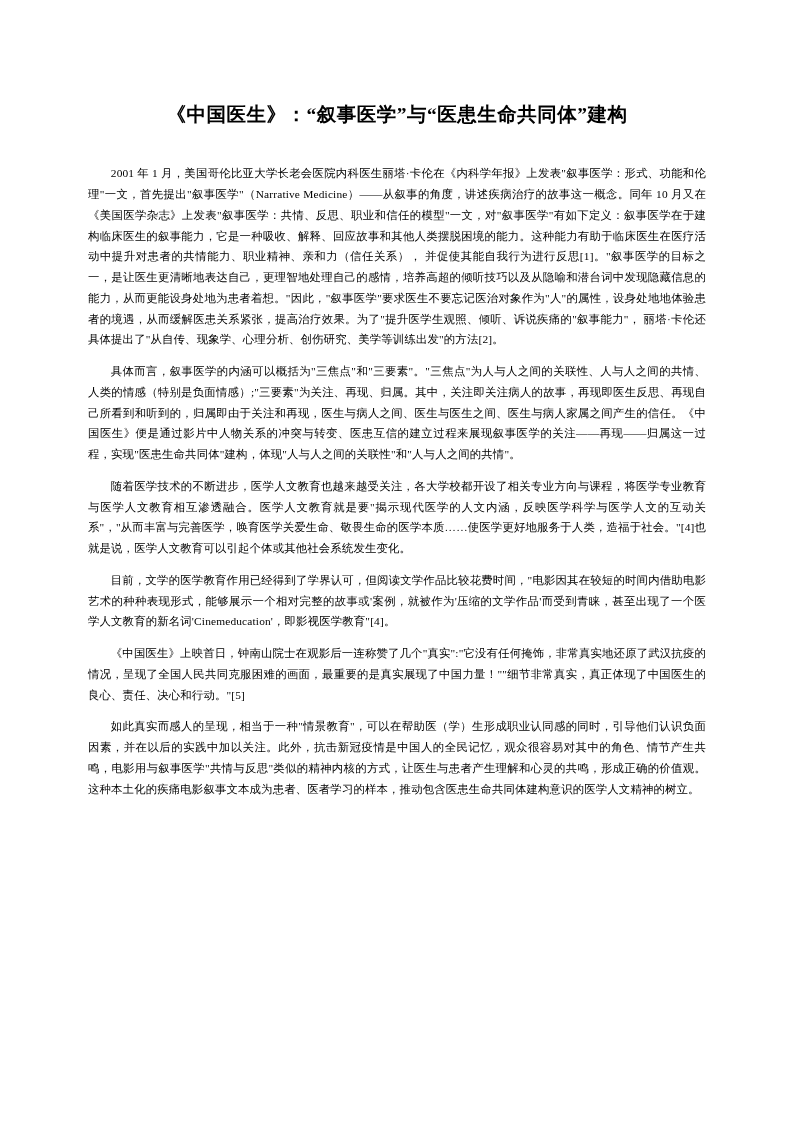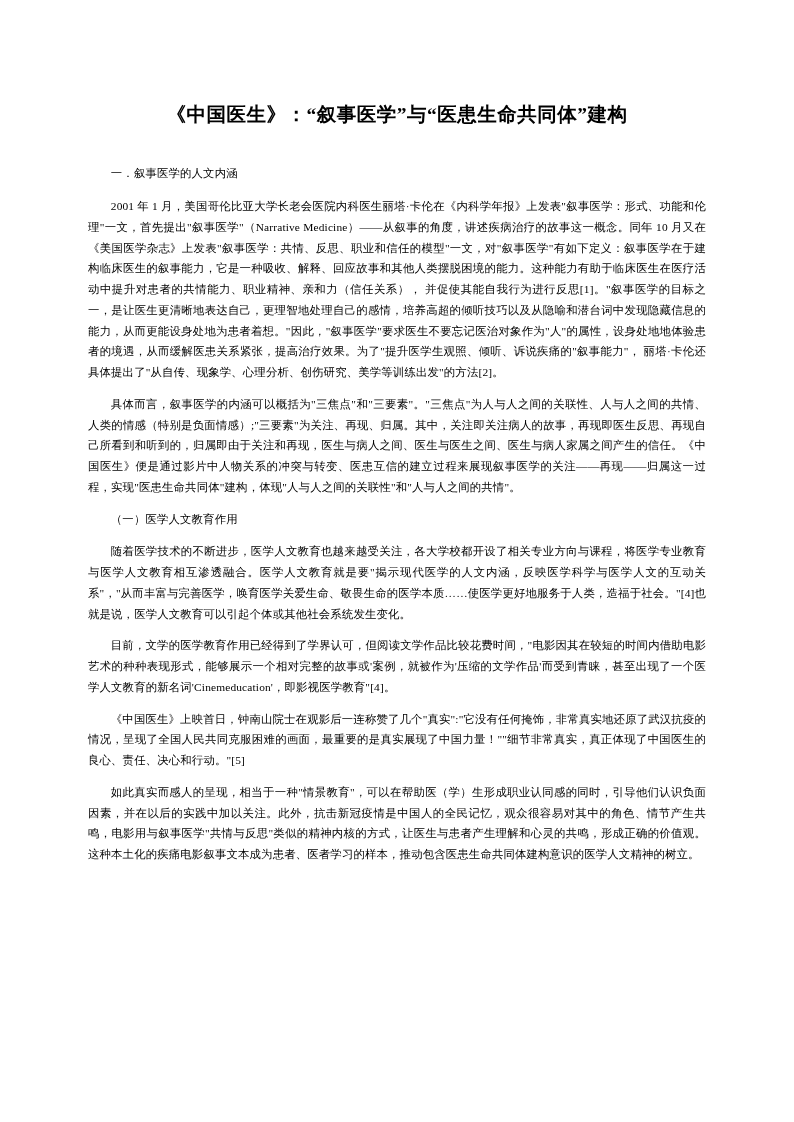--- a/index.html
+++ b/index.html
@@ -50,28 +50,26 @@
     margin-bottom: 12px;
   }
 </style>
 </head>
 <body>
 
 <div class="page">
 
   <h1 class="doc-title">《中国医生》：“叙事医学”与“医患生命共同体”建构</h1>
 
-  <p class="heading">一．叙事医学的人文内涵</p>
 
   <p class="indent">2001 年 1 月，美国哥伦比亚大学长老会医院内科医生丽塔·卡伦在《内科学年报》上发表"叙事医学：形式、功能和伦理"一文，首先提出"叙事医学"（Narrative Medicine）——从叙事的角度，讲述疾病治疗的故事这一概念。同年 10 月又在《美国医学杂志》上发表"叙事医学：共情、反思、职业和信任的模型"一文，对"叙事医学"有如下定义：叙事医学在于建构临床医生的叙事能力，它是一种吸收、解释、回应故事和其他人类摆脱困境的能力。这种能力有助于临床医生在医疗活动中提升对患者的共情能力、职业精神、亲和力（信任关系）， 并促使其能自我行为进行反思[1]。"叙事医学的目标之一，是让医生更清晰地表达自己，更理智地处理自己的感情，培养高超的倾听技巧以及从隐喻和潜台词中发现隐藏信息的能力，从而更能设身处地为患者着想。"因此，"叙事医学"要求医生不要忘记医治对象作为"人"的属性，设身处地地体验患者的境遇，从而缓解医患关系紧张，提高治疗效果。为了"提升医学生观照、倾听、诉说疾痛的"叙事能力"， 丽塔·卡伦还具体提出了"从自传、现象学、心理分析、创伤研究、美学等训练出发"的方法[2]。</p>
 
   <p class="indent">具体而言，叙事医学的内涵可以概括为"三焦点"和"三要素"。"三焦点"为人与人之间的关联性、人与人之间的共情、  人类的情感（特别是负面情感）;"三要素"为关注、再现、归属。其中，关注即关注病人的故事，再现即医生反思、再现自己所看到和听到的，归属即由于关注和再现，医生与病人之间、医生与医生之间、医生与病人家属之间产生的信任。《中国医生》便是通过影片中人物关系的冲突与转变、医患互信的建立过程来展现叙事医学的关注——再现——归属这一过程，实现"医患生命共同体"建构，体现"人与人之间的关联性"和"人与人之间的共情"。</p>
 
 
-  <p class="sub-heading">（一）医学人文教育作用</p>
 
   <p class="indent">随着医学技术的不断进步，医学人文教育也越来越受关注，各大学校都开设了相关专业方向与课程，将医学专业教育与医学人文教育相互渗透融合。医学人文教育就是要"揭示现代医学的人文内涵，反映医学科学与医学人文的互动关系"，"从而丰富与完善医学，唤育医学关爱生命、敬畏生命的医学本质……使医学更好地服务于人类，造福于社会。"[4]也就是说，医学人文教育可以引起个体或其他社会系统发生变化。</p>
 
   <p class="indent">目前，文学的医学教育作用已经得到了学界认可，但阅读文学作品比较花费时间，"电影因其在较短的时间内借助电影艺术的种种表现形式，能够展示一个相对完整的故事或'案例，就被作为'压缩的文学作品'而受到青睐，甚至出现了一个医学人文教育的新名词'Cinemeducation'，即影视医学教育"[4]。</p>
 
 
   <p class="indent">《中国医生》上映首日，钟南山院士在观影后一连称赞了几个"真实":"它没有任何掩饰，非常真实地还原了武汉抗疫的情况，呈现了全国人民共同克服困难的画面，最重要的是真实展现了中国力量！""细节非常真实，真正体现了中国医生的良心、责任、决心和行动。"[5]</p>
 
   <p class="indent">如此真实而感人的呈现，相当于一种"情景教育"，可以在帮助医（学）生形成职业认同感的同时，引导他们认识负面因素，并在以后的实践中加以关注。此外，抗击新冠疫情是中国人的全民记忆，观众很容易对其中的角色、情节产生共鸣，电影用与叙事医学"共情与反思"类似的精神内核的方式，让医生与患者产生理解和心灵的共鸣，形成正确的价值观。这种本土化的疾痛电影叙事文本成为患者、医者学习的样本，推动包含医患生命共同体建构意识的医学人文精神的树立。</p>
 

